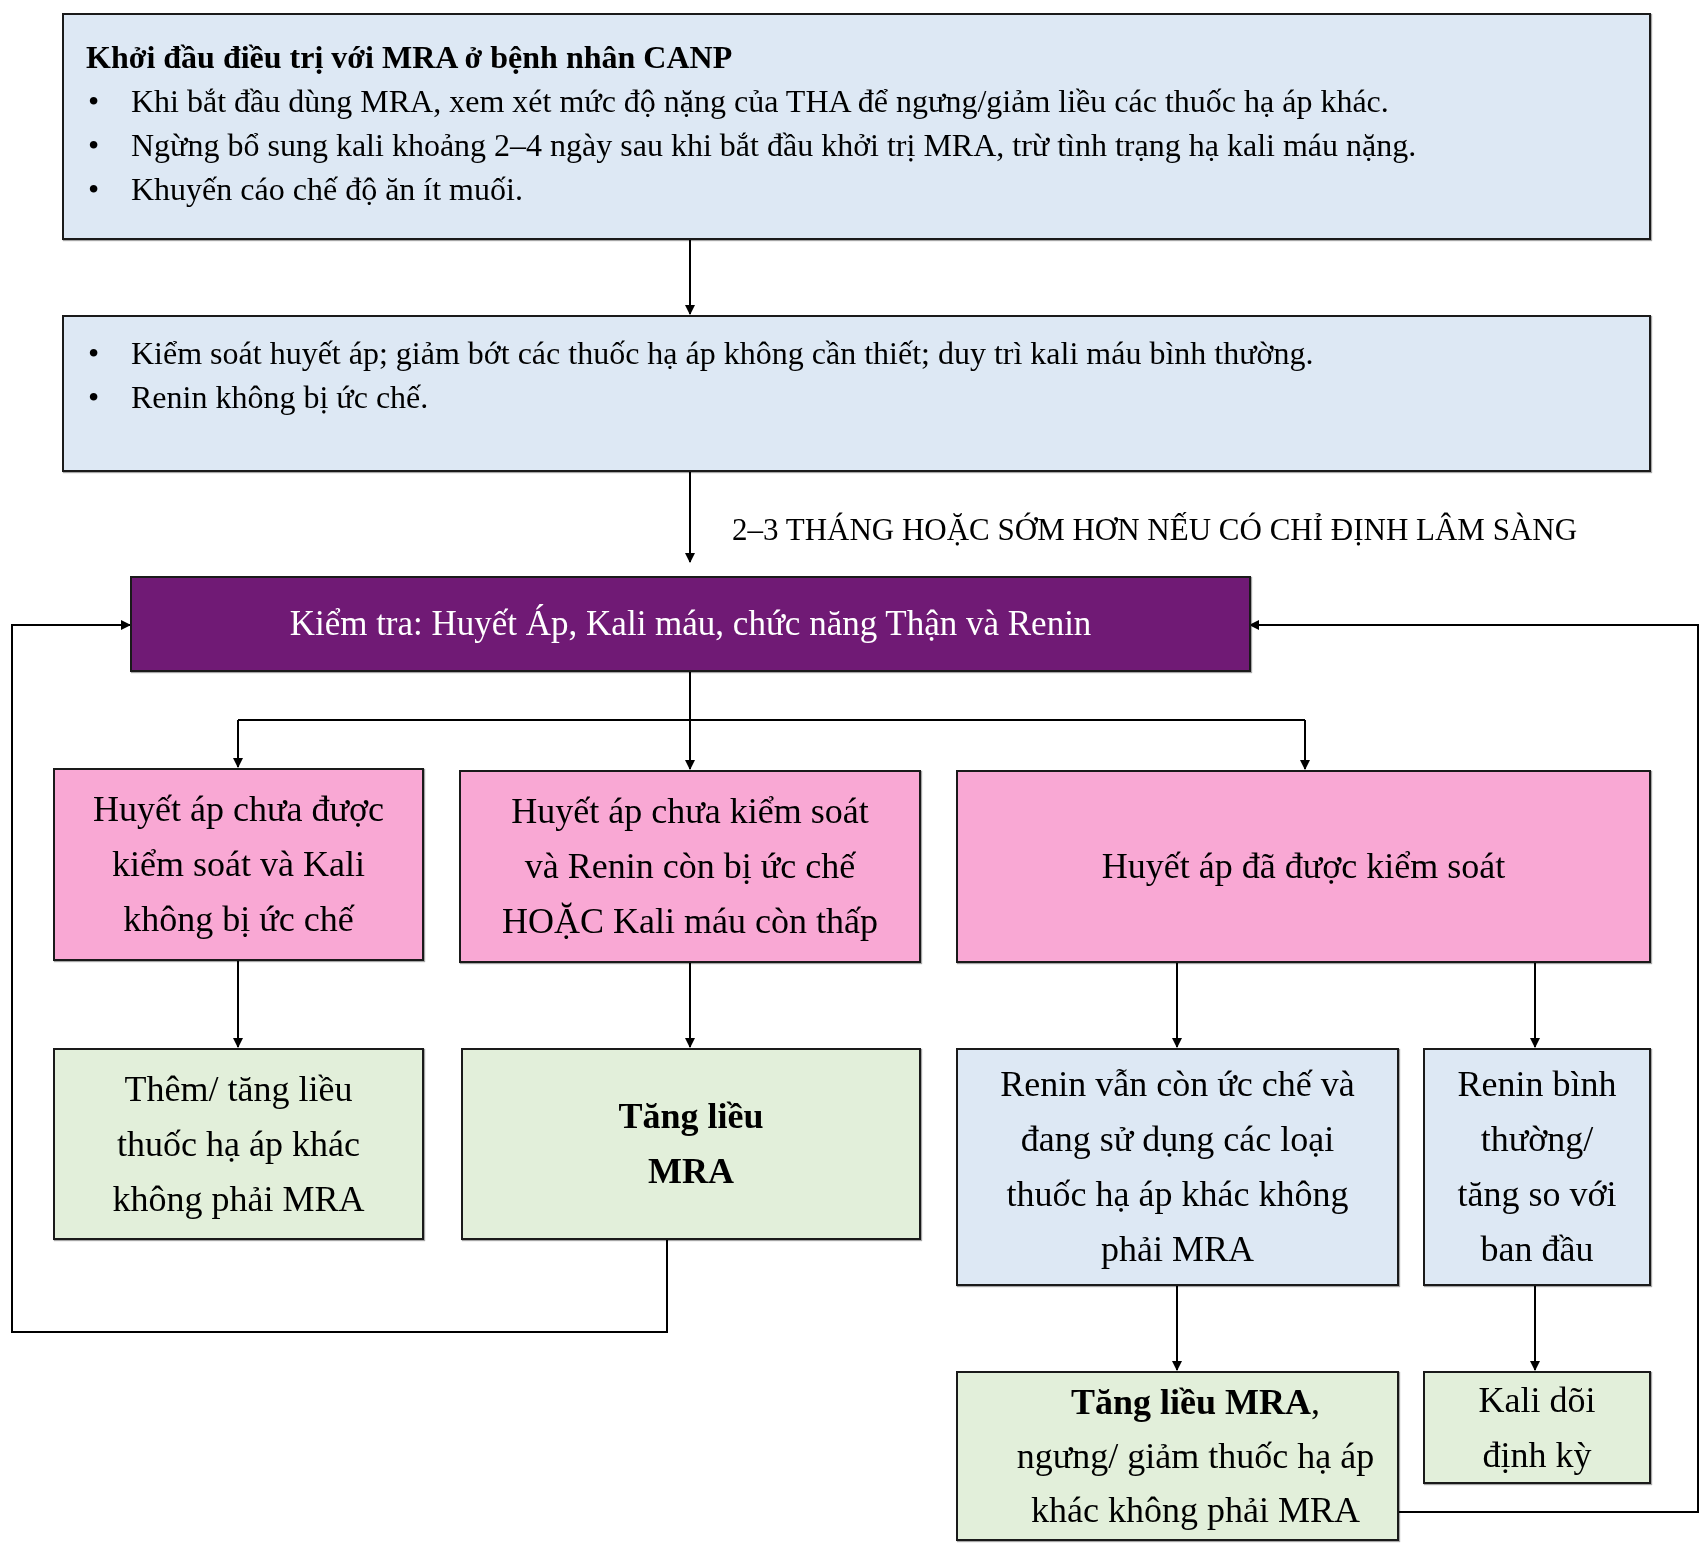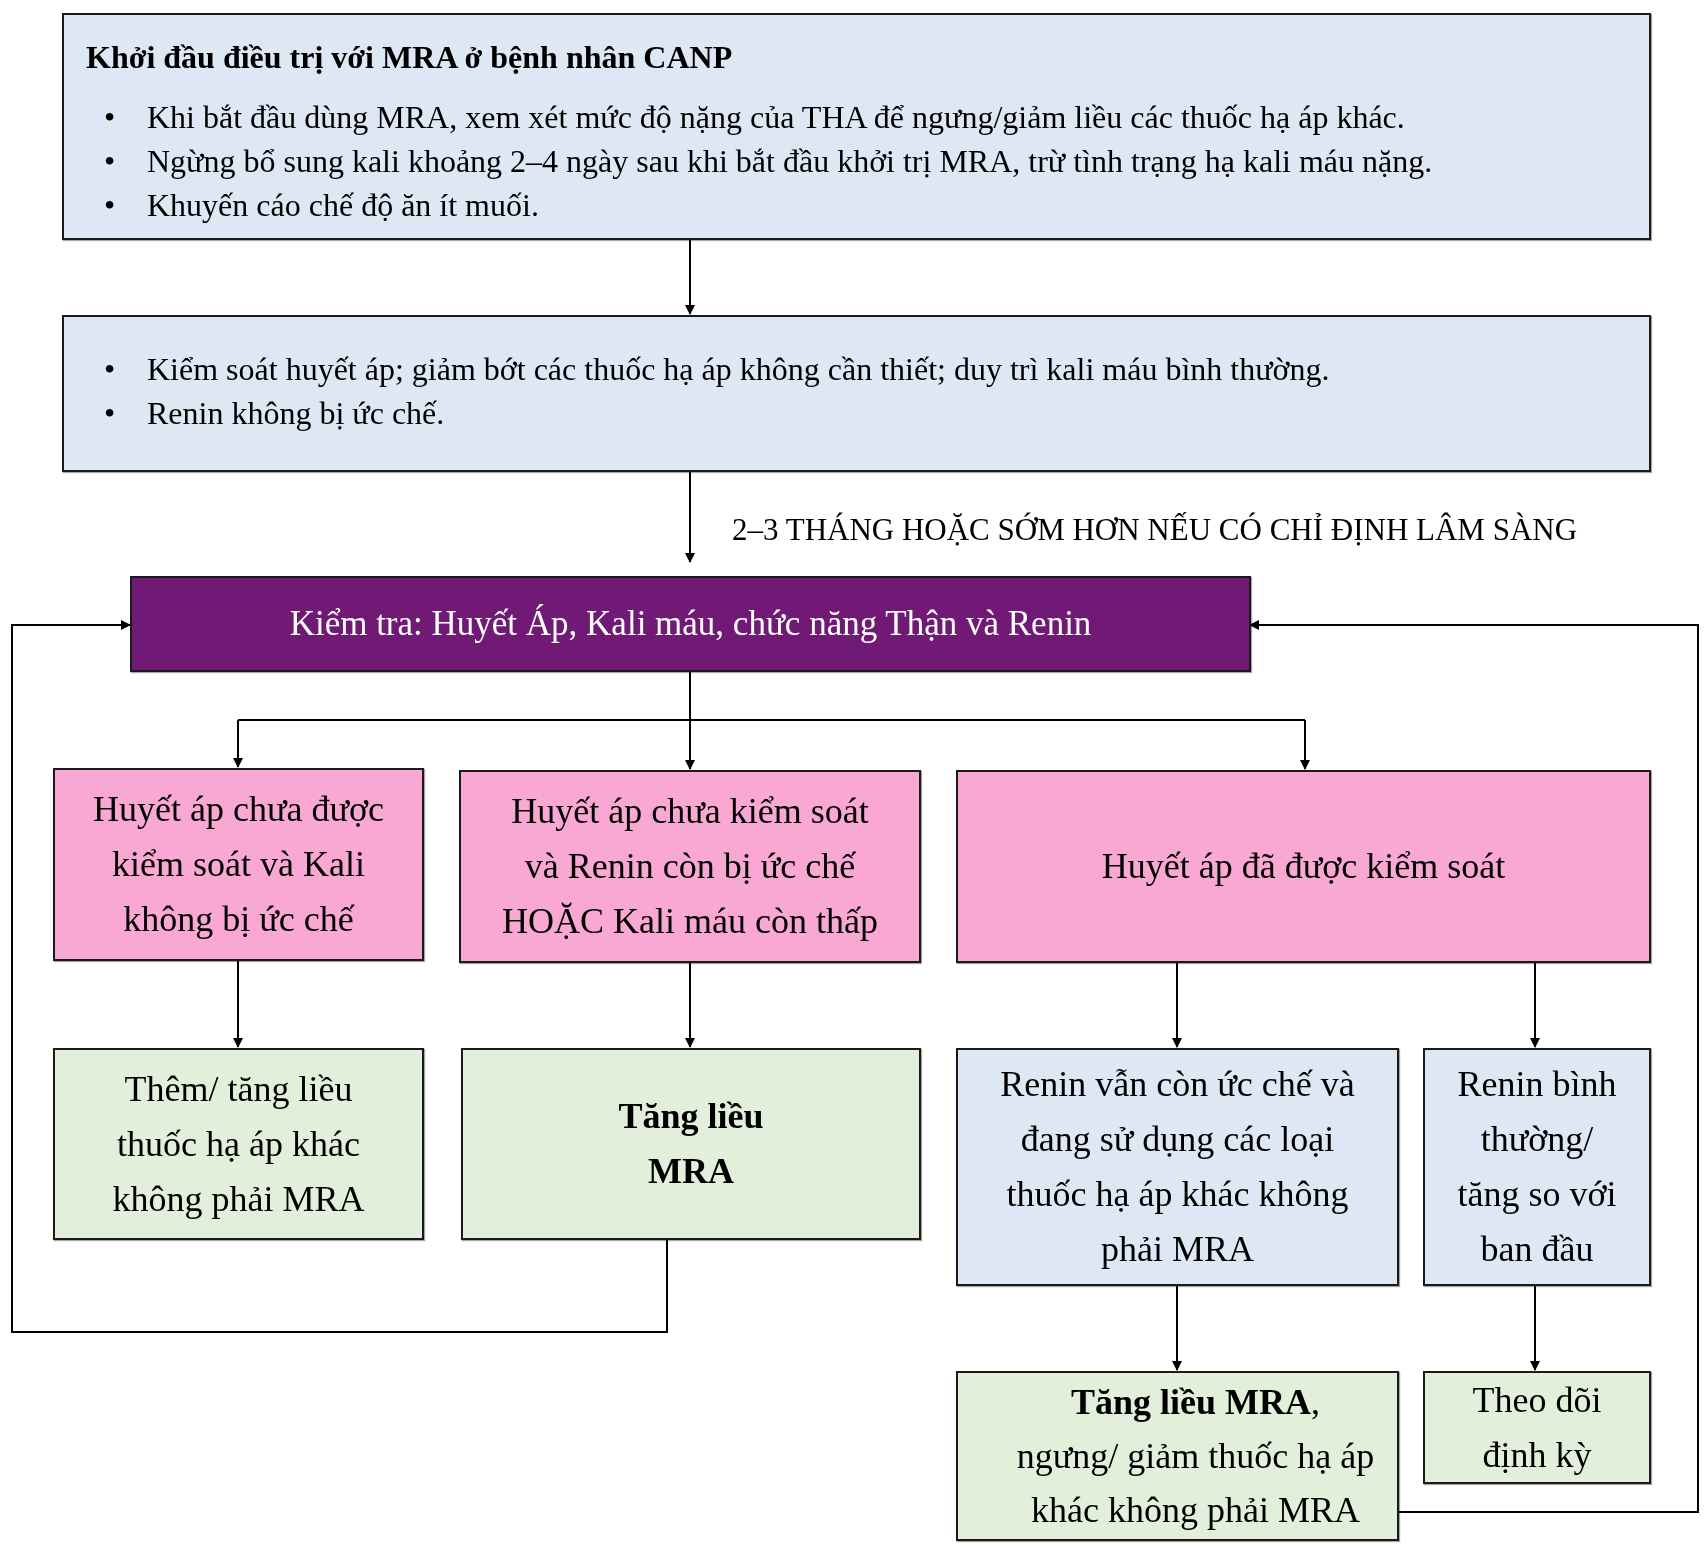--- a/index.html
+++ b/index.html
@@ -6,21 +6,21 @@
   body { width:1708px; height:1550px; position:relative; overflow:hidden;
          font-family:"Liberation Serif","DejaVu Serif",serif; color:#000; }
   .box { position:absolute; box-sizing:border-box; border:2px solid #1a1a1a;
          box-shadow:1px 1px 1px rgba(0,0,0,0.35); }
   .pale { background:#dde8f4; }
   .mid { background:#f9a8d4; }
   .green { background:#e2efda; }
   .dark { background:#701a75; color:#ffffff; }
   .listbox { padding:20px 22px 0 22px; font-size:32px; line-height:44px; }
   .listbox .title { font-weight:bold; }
-  .listbox ul { list-style:none; margin:16px; padding:0;font-family:Liberation Serif, serif; }
+  .listbox ul { list-style:none; margin:0; padding:0;font-family:Liberation Serif, serif; }
   .listbox li { position:relative; padding-left:45px; }
   .listbox li::before { content:"•"; position:absolute; left:2px; top:0; }
   .center { display:flex; align-items:center; justify-content:center; text-align:center; }
   .ctext { font-size:36px; line-height:55px; }
   .bold { font-weight:bold; }
   .note { position:absolute; font-size:31px; white-space:nowrap; }
   svg.conn { position:absolute; left:0; top:0; pointer-events:none; }
 </style>
 </head>
 <body>
@@ -128,16 +128,16 @@
 <div class="box green center" style="left:956px; top:1371px; width:443px; height:170px;">
   <div class="ctext" style="line-height:54px;margin-left:36px;">
     <div><span class="bold">Tăng liều MRA</span><span>,</span></div>
     <div>ngưng/ giảm thuốc hạ áp</div>
     <div>khác không phải MRA</div>
   </div>
 </div>
 
 <div class="box green center" style="left:1423px; top:1371px; width:228px; height:113px;">
   <div class="ctext">
-    <div>Theo dõi</div>
+    <div>Kali dõi</div>
     <div>định kỳ</div>
   </div>
 </div>
 
 </body></html>

